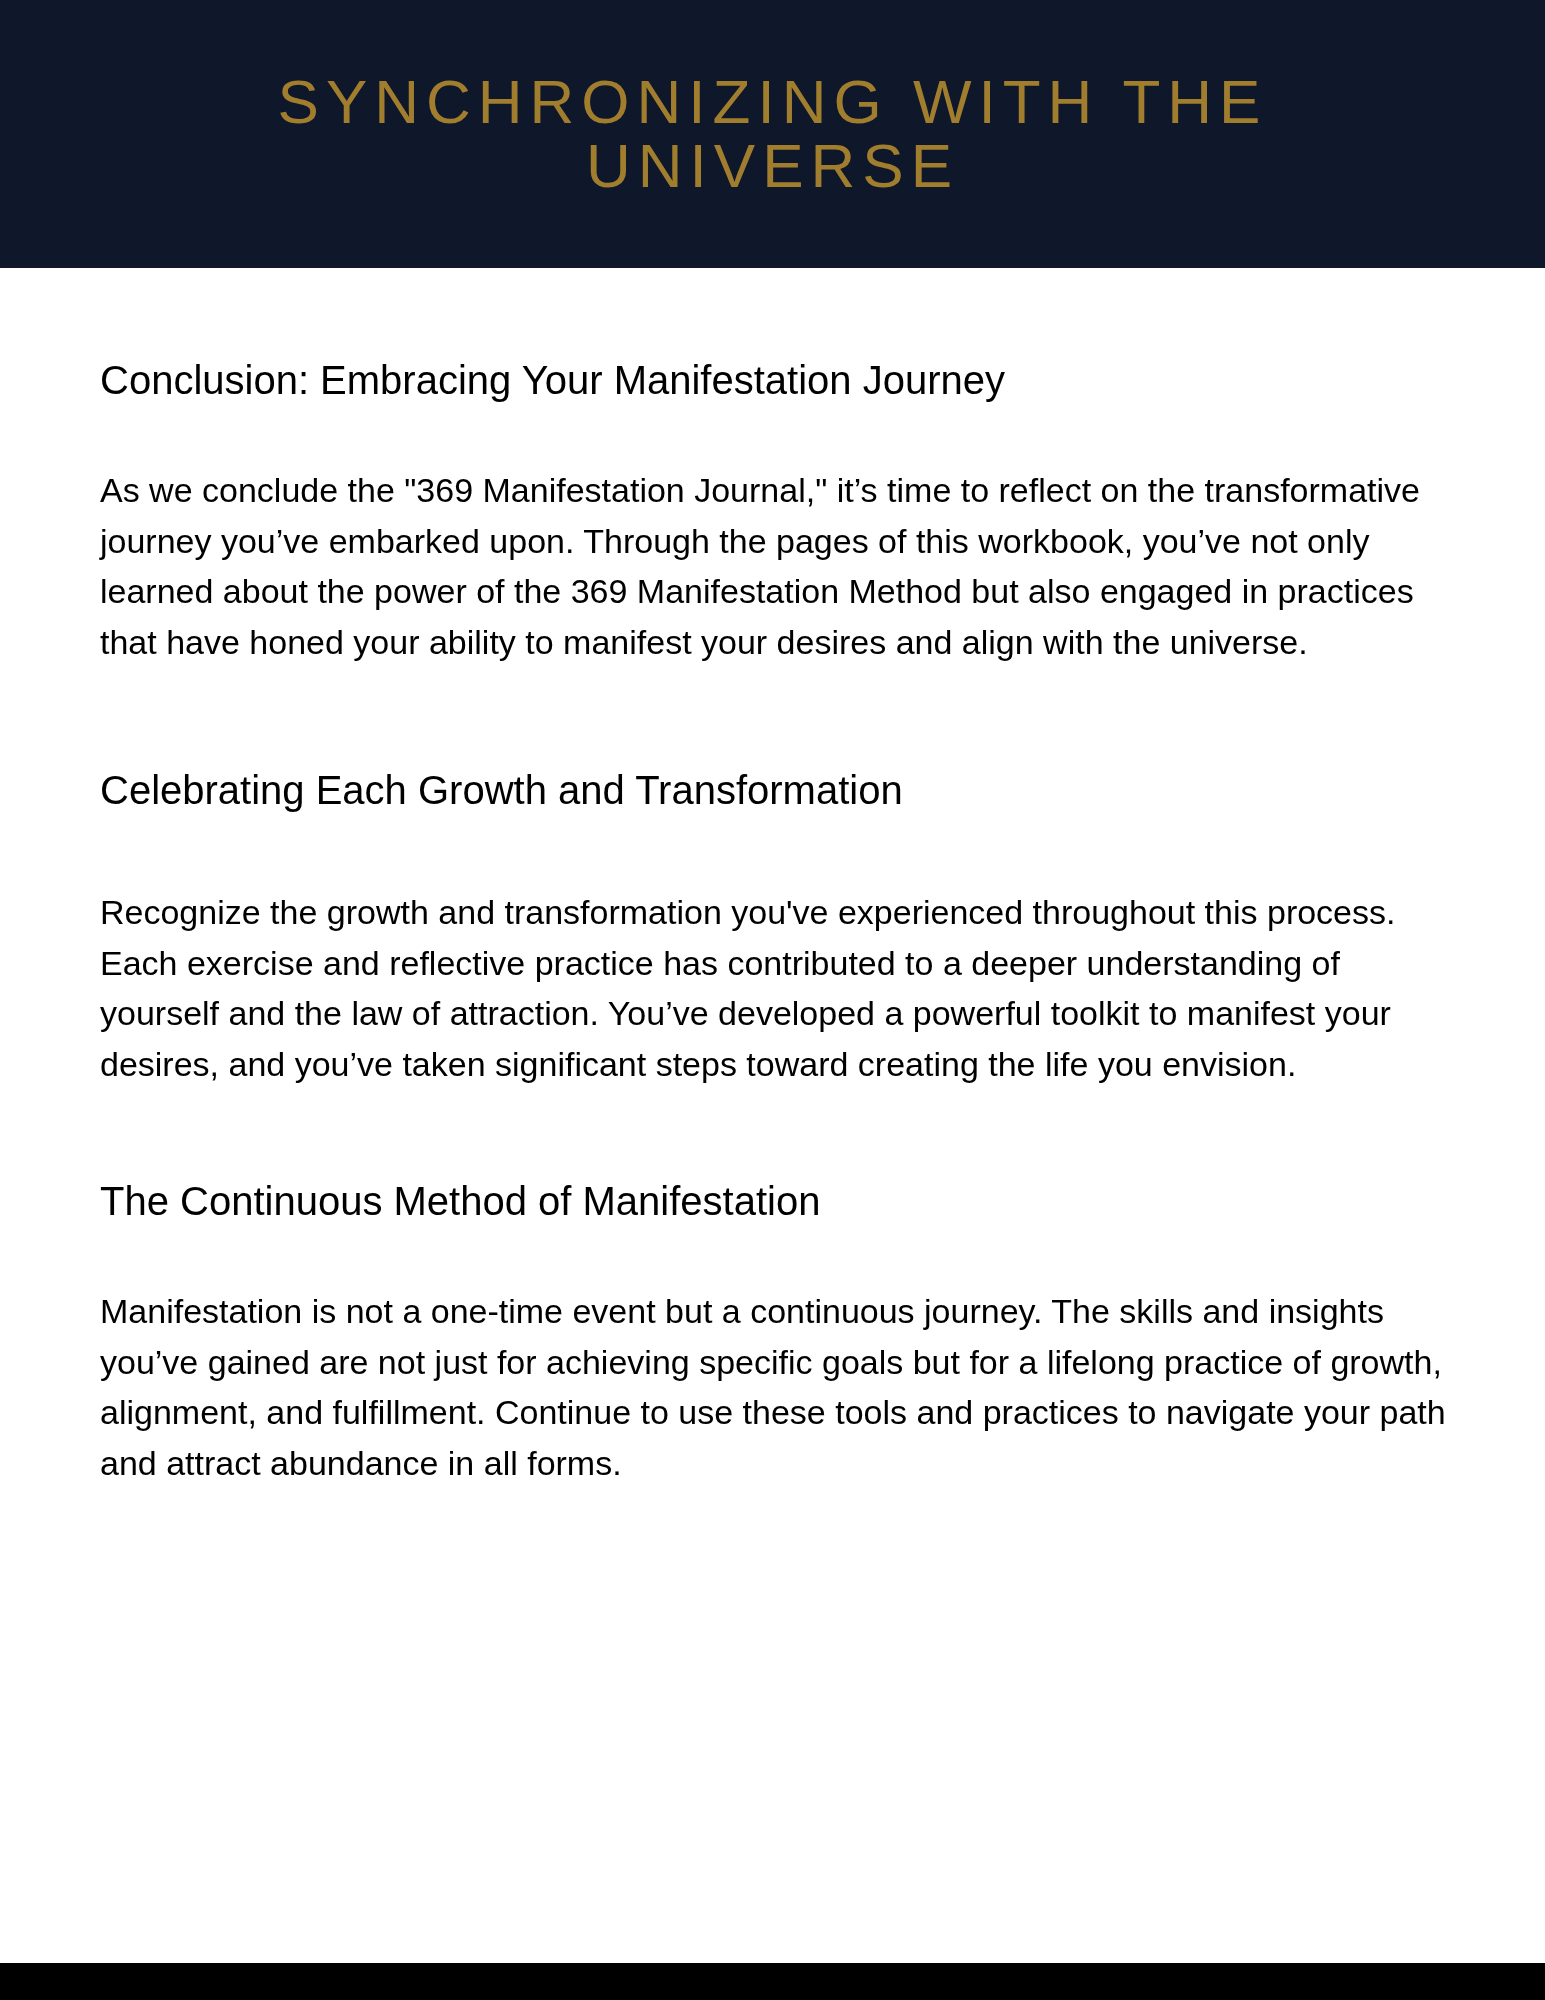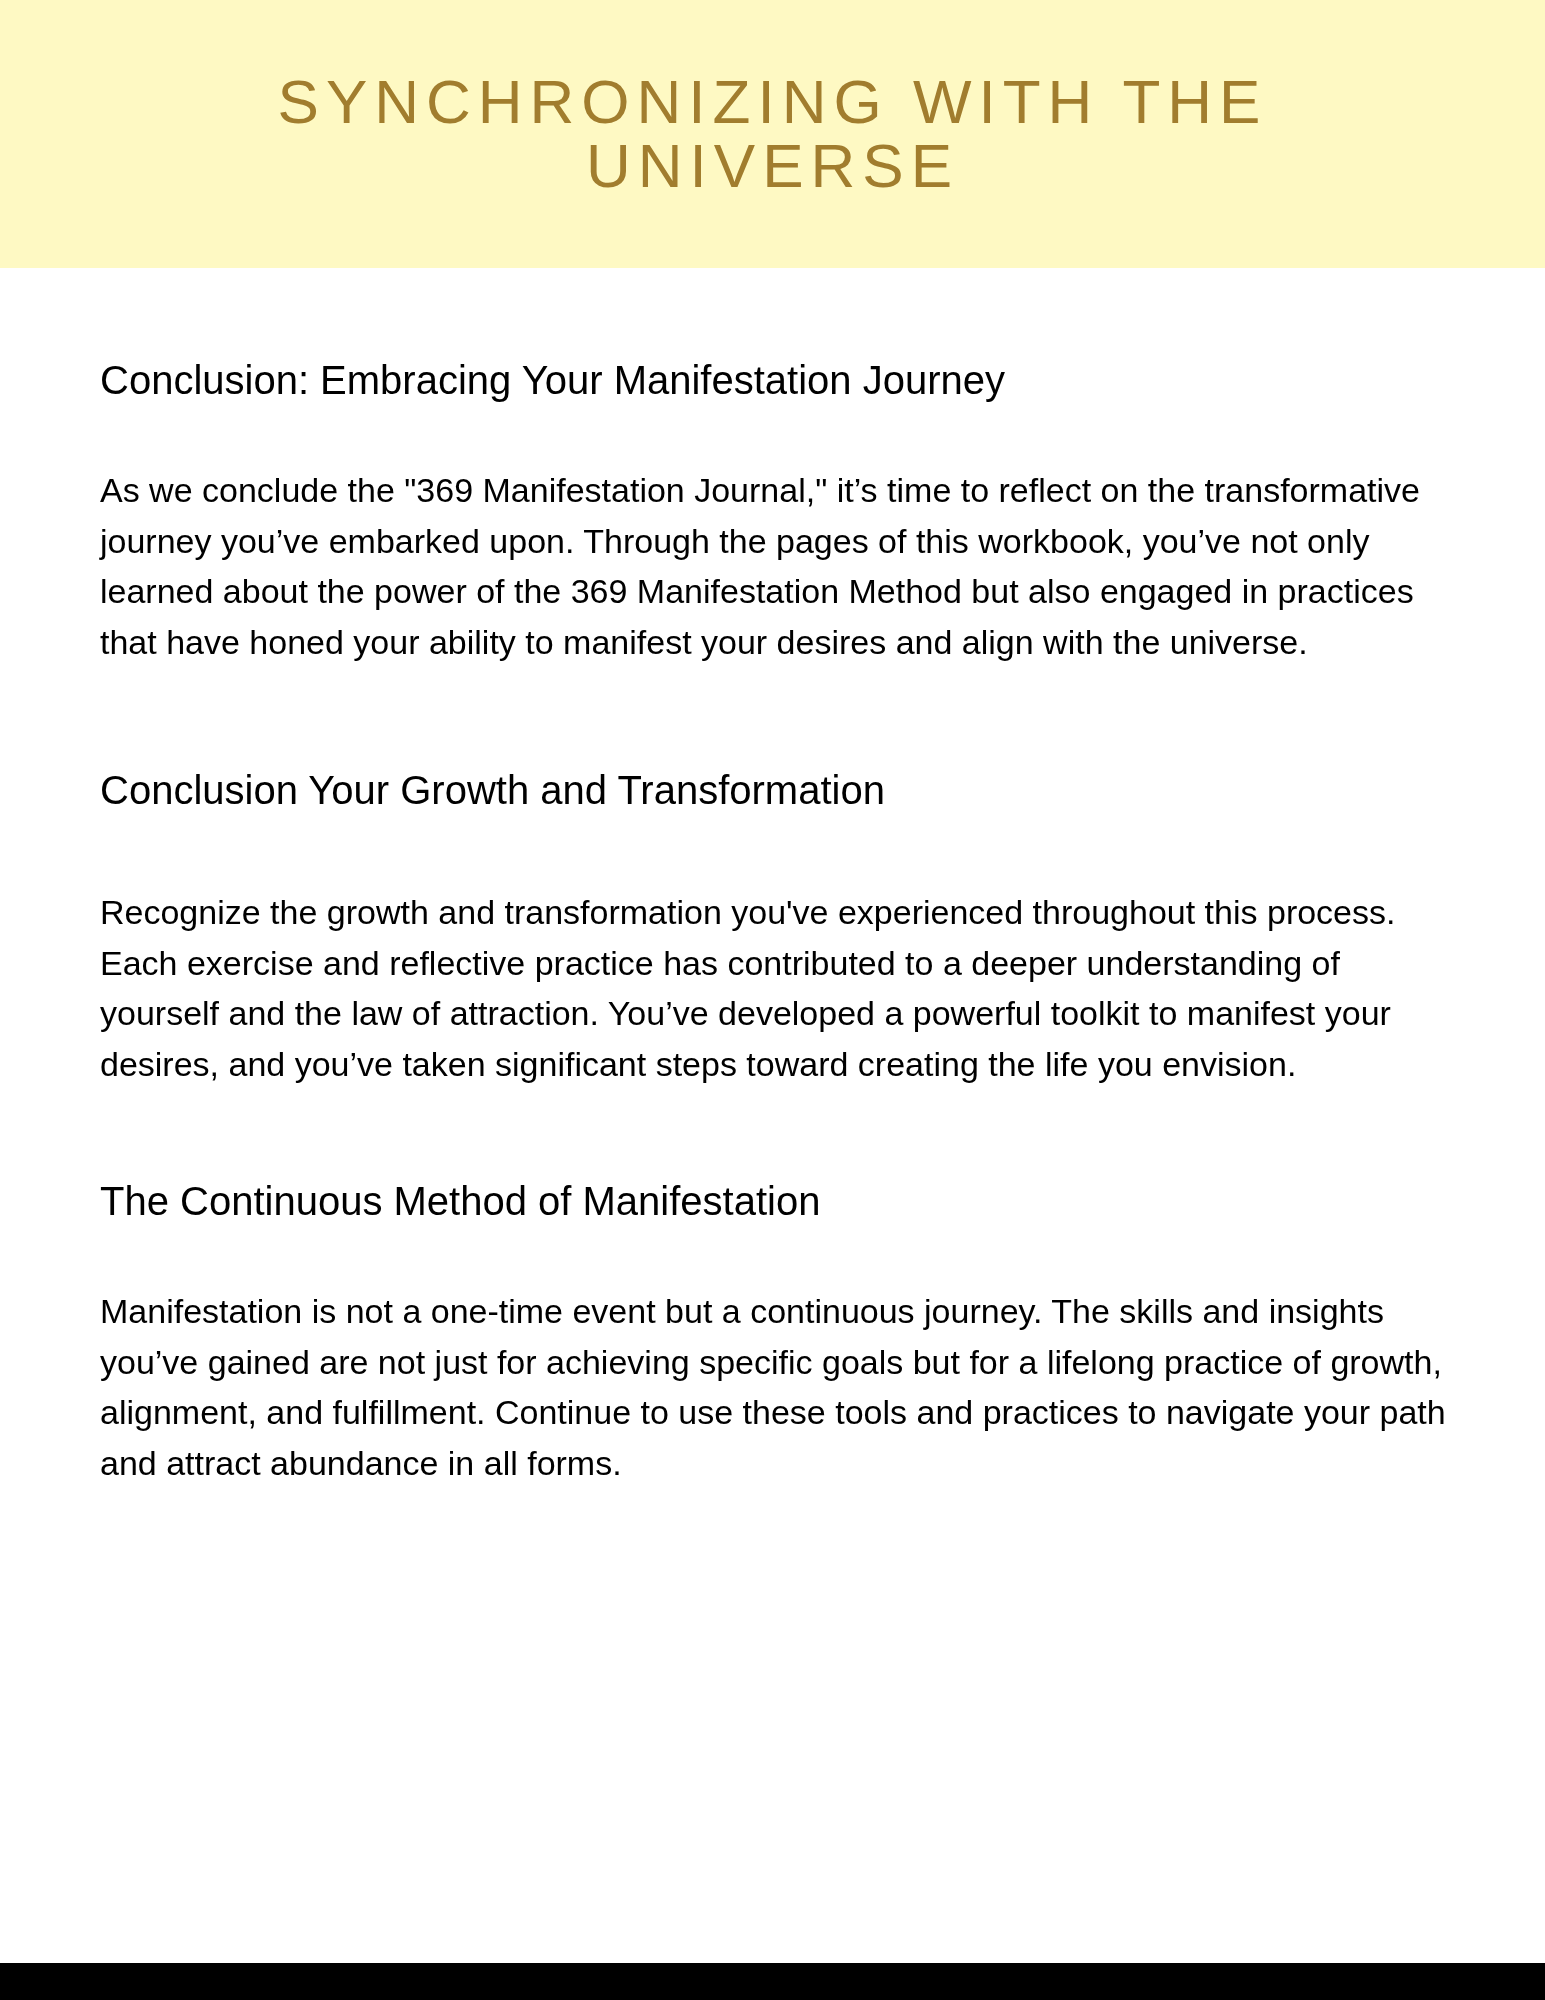--- a/index.html
+++ b/index.html
@@ -1,18 +1,18 @@
 <!DOCTYPE html>
 <html><head>
 <meta charset="utf-8">
 <style>
   html, body { margin:0; padding:0; }
   body { width:1545px; height:2000px; background:#ffffff; position:relative; overflow:hidden;
          font-family:"Liberation Sans", "DejaVu Sans", sans-serif; color:#000; }
-  .header { position:absolute; left:0; top:0; width:1545px; height:268px; background:#fef9c3;
+  .header { position:absolute; left:0; top:0; width:1545px; height:268px; background:#0f172a;
             display:flex; align-items:center; justify-content:center; }
   .header h1 { margin:0; text-align:center; color:#a17d2e; font-weight:400; font-size:62px;
                line-height:64px; letter-spacing:7px; width:1100px; }
   .content { position:absolute; left:100px; top:355px; width:1360px; }
   h2 { margin:0; font-size:40px; font-weight:400; line-height:50px; }
   p { margin:0; font-size:34px; line-height:50.5px; }
   .h-1 { position:absolute; top:0; }
   .p-1 { position:absolute; top:110px; }
   .h-2 { position:absolute; top:410px; }
   .p-2 { position:absolute; top:532px; }
@@ -24,20 +24,20 @@
 <body>
 
 <div class="header">
   <h1>SYNCHRONIZING WITH THE UNIVERSE</h1>
 </div>
 
 <div class="content">
   <h2 class="h-1">Conclusion: Embracing Your Manifestation Journey</h2>
   <p class="p-1">As we conclude the "369 Manifestation Journal," it’s time to reflect on the transformative journey you’ve embarked upon. Through the pages of this workbook, you’ve not only learned about the power of the 369 Manifestation Method but also engaged in practices that have honed your ability to manifest your desires and align with the universe.</p>
 
-  <h2 class="h-2">Conclusion Your Growth and Transformation</h2>
+  <h2 class="h-2">Celebrating Each Growth and Transformation</h2>
   <p class="p-2">Recognize the growth and transformation you've experienced throughout this process. Each exercise and reflective practice has contributed to a deeper understanding of yourself and the law of attraction. You’ve developed a powerful toolkit to manifest your desires, and you’ve taken significant steps toward creating the life you envision.</p>
 
   <h2 class="h-3">The Continuous Method of Manifestation</h2>
   <p class="p-3">Manifestation is not a one-time event but a continuous journey. The skills and insights you’ve gained are not just for achieving specific goals but for a lifelong practice of growth, alignment, and fulfillment. Continue to use these tools and practices to navigate your path and attract abundance in all forms.</p>
 </div>
 
 <div class="footer"></div>
 
 </body></html>

